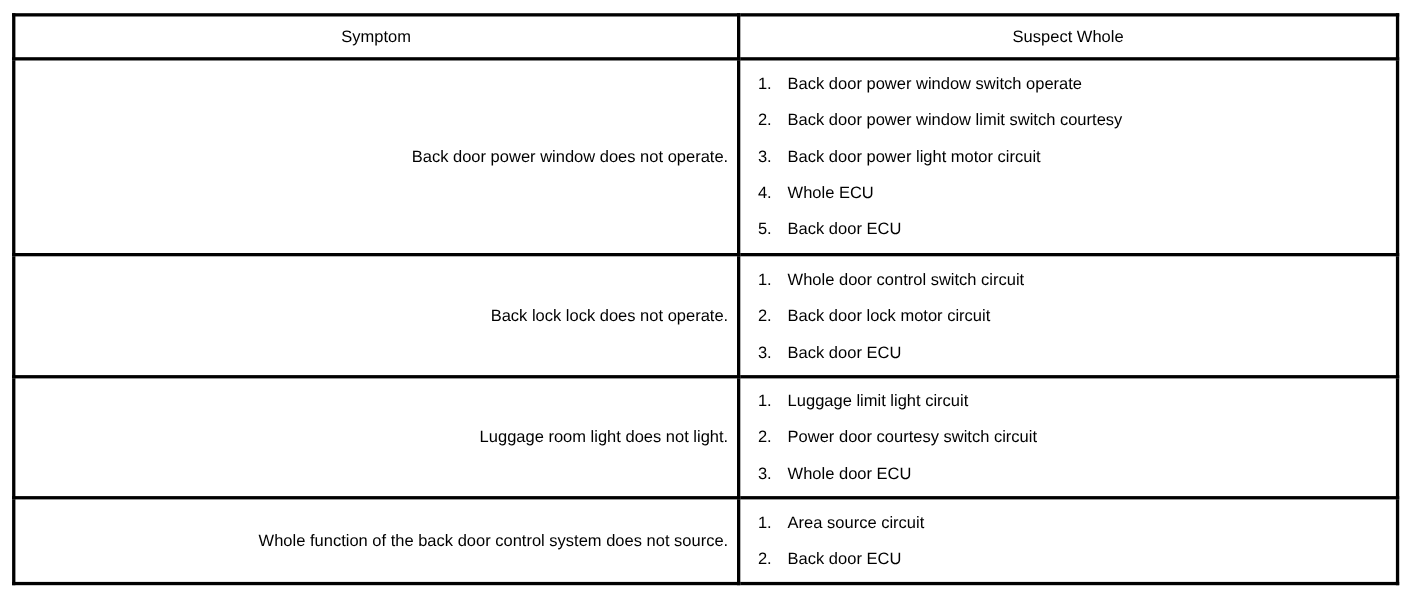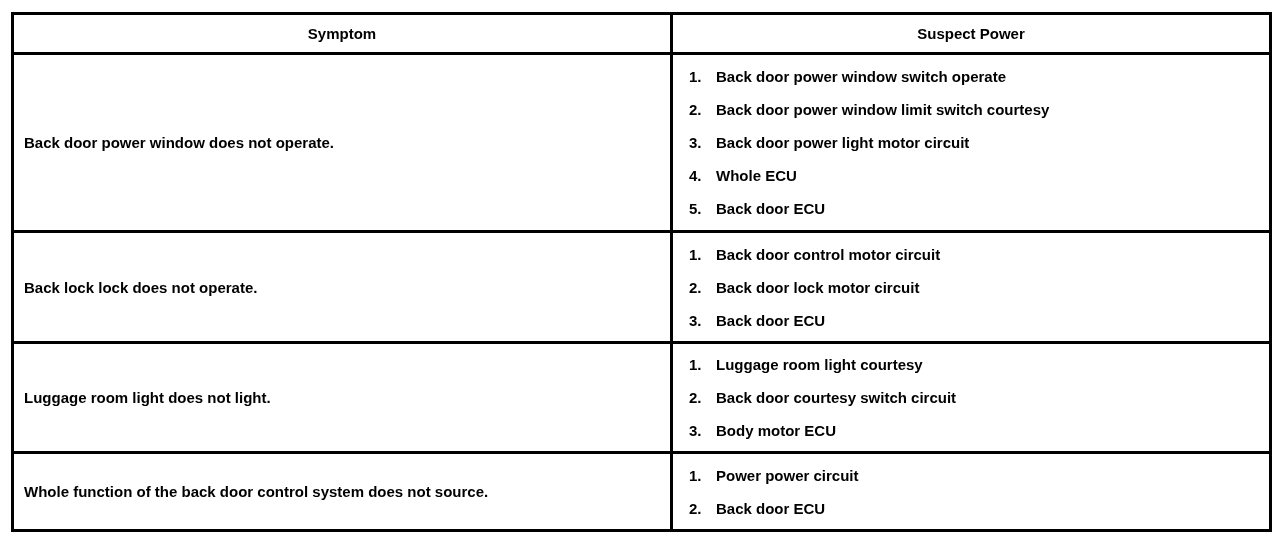--- a/index.html
+++ b/index.html
@@ -21,37 +21,37 @@
     left: 11px;
     top: 12px;
     width: 1258px;
     border-collapse: collapse;
     table-layout: fixed;
   }
   table.diag th,
   table.diag td {
     border: 3px solid #000000;
     background: #ffffff;
-    font-weight: bold;
+    font-weight: normal;
     font-size: 15px;
     color: #000000;
   }
   tr.hdr       { height: 40px;  }
   tr.row-1     { height: 178px; }
   tr.row-2     { height: 111px; }
   tr.row-3     { height: 104px; }
   tr.row-4     { height: 78px;  }
   th.col-head {
     text-align: center;
     vertical-align: middle;
     padding: 0;
   }
   td.symptom-cell {
     vertical-align: middle;
-    text-align: left;
+    text-align: right;
     padding: 0 8px 0 10px;
   }
   td.suspect-cell {
     vertical-align: middle;
     padding: 4px 8px 4px 16px;
   }
   ol.suspects {
     list-style: none;
     margin: 0;
     padding: 0;
@@ -71,21 +71,21 @@
 <body>
 
 <table class="diag">
   <colgroup>
     <col style="width:659px">
     <col style="width:599px">
   </colgroup>
   <tbody>
     <tr class="hdr">
       <th class="col-head">Symptom</th>
-      <th class="col-head">Suspect Power</th>
+      <th class="col-head">Suspect Whole</th>
     </tr>
 
     <tr class="row-1">
       <td class="symptom-cell">
         <span>Back door power window does not operate.</span>
       </td>
       <td class="suspect-cell">
         <ol class="suspects">
           <li class="suspect">
             <span class="num">1.</span>
@@ -112,21 +112,21 @@
     </tr>
 
     <tr class="row-2">
       <td class="symptom-cell">
         <span>Back lock lock does not operate.</span>
       </td>
       <td class="suspect-cell">
         <ol class="suspects">
           <li class="suspect">
             <span class="num">1.</span>
-            <span class="lbl">Back door control motor circuit</span>
+            <span class="lbl">Whole door control switch circuit</span>
           </li>
           <li class="suspect">
             <span class="num">2.</span>
             <span class="lbl">Back door lock motor circuit</span>
           </li>
           <li class="suspect">
             <span class="num">3.</span>
             <span class="lbl">Back door ECU</span>
           </li>
         </ol>
@@ -134,43 +134,43 @@
     </tr>
 
     <tr class="row-3">
       <td class="symptom-cell">
         <span>Luggage room light does not light.</span>
       </td>
       <td class="suspect-cell">
         <ol class="suspects">
           <li class="suspect">
             <span class="num">1.</span>
-            <span class="lbl">Luggage room light courtesy</span>
+            <span class="lbl">Luggage limit light circuit</span>
           </li>
           <li class="suspect">
             <span class="num">2.</span>
-            <span class="lbl">Back door courtesy switch circuit</span>
+            <span class="lbl">Power door courtesy switch circuit</span>
           </li>
           <li class="suspect">
             <span class="num">3.</span>
-            <span class="lbl">Body motor ECU</span>
+            <span class="lbl">Whole door ECU</span>
           </li>
         </ol>
       </td>
     </tr>
 
     <tr class="row-4">
       <td class="symptom-cell">
         <span>Whole function of the back door control system does not source.</span>
       </td>
       <td class="suspect-cell">
         <ol class="suspects">
           <li class="suspect">
             <span class="num">1.</span>
-            <span class="lbl">Power power circuit</span>
+            <span class="lbl">Area source circuit</span>
           </li>
           <li class="suspect">
             <span class="num">2.</span>
             <span class="lbl">Back door ECU</span>
           </li>
         </ol>
       </td>
     </tr>
   </tbody>
 </table>

